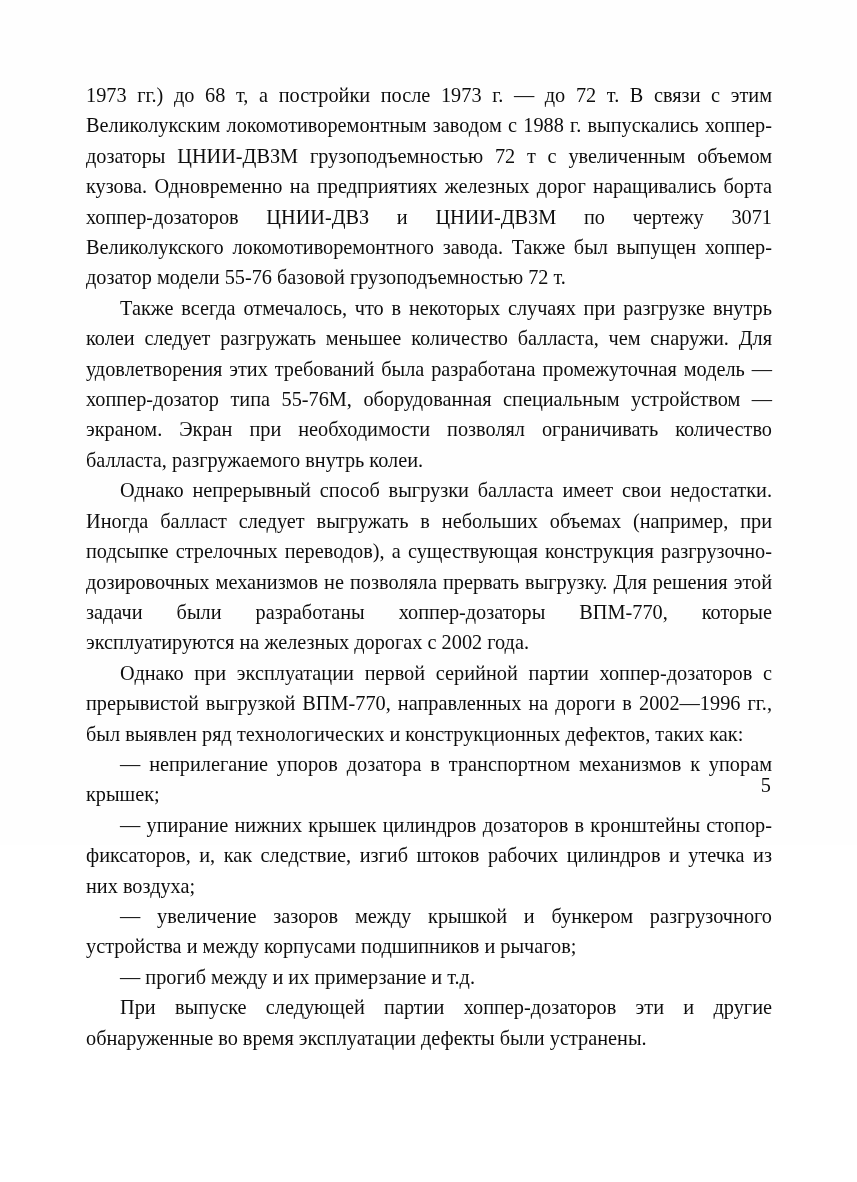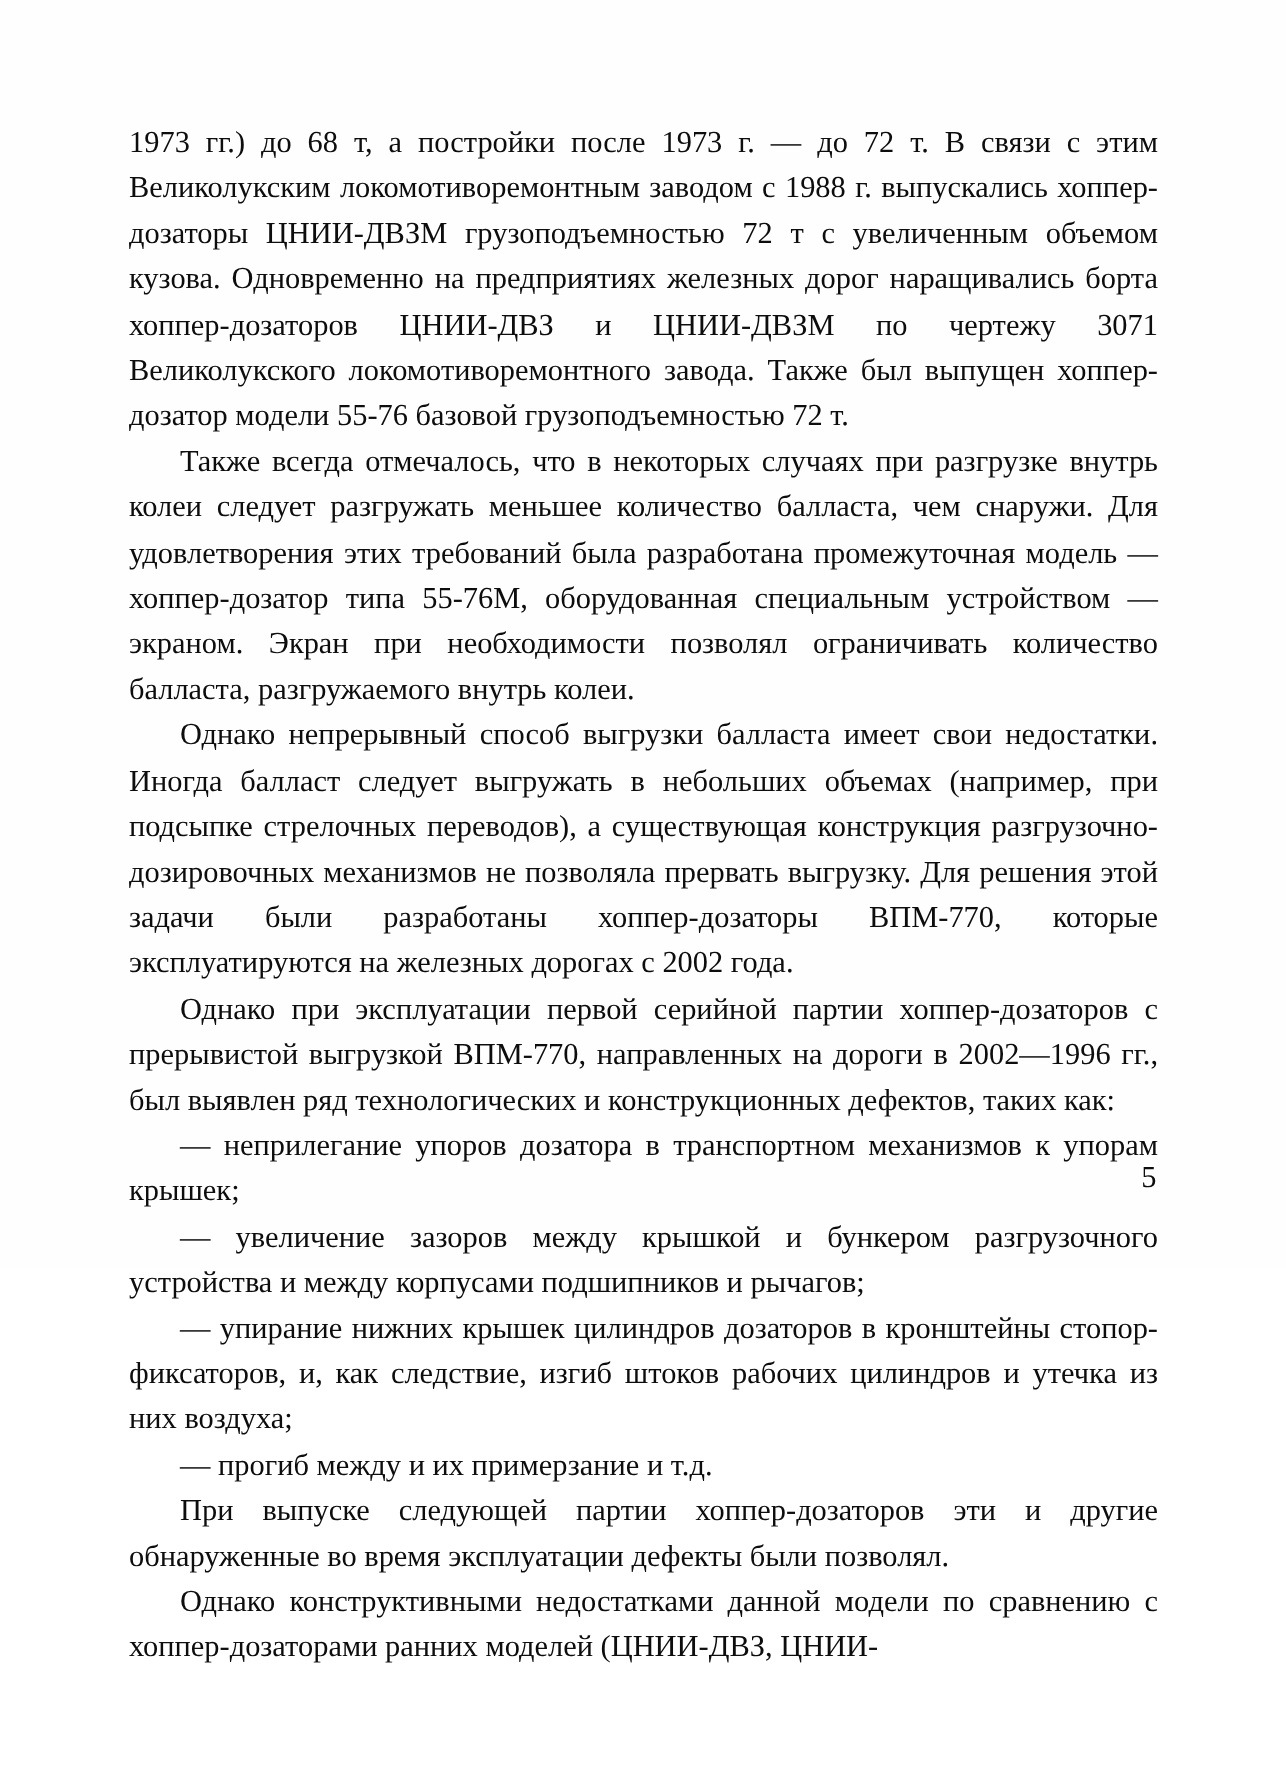--- a/index.html
+++ b/index.html
@@ -56,20 +56,19 @@
 </head>
 <body>
 
 <div class="page">
   <div class="text-column">
     <p class="para first">1973 гг.) до 68 т, а постройки после 1973 г. — до 72 т. В связи с этим Великолукским локомотиворемонтным заводом с 1988 г. выпускались хоппер-дозаторы ЦНИИ-ДВЗМ грузоподъемностью 72 т с увеличенным объемом кузова. Одновременно на предприятиях железных дорог наращивались борта хоппер-дозаторов ЦНИИ-ДВЗ и ЦНИИ-ДВЗМ по чертежу 3071 Великолукского локомотиворемонтного завода. Также был выпущен хоппер-дозатор модели 55-76 базовой грузоподъемностью 72 т.</p>
     <p class="para">Также всегда отмечалось, что в некоторых случаях при разгрузке внутрь колеи следует разгружать меньшее количество балласта, чем снаружи. Для удовлетворения этих требований была разработана промежуточная модель — хоппер-дозатор типа 55-76М, оборудованная специальным устройством — экраном. Экран при необходимости позволял ограничивать количество балласта, разгружаемого внутрь колеи.</p>
     <p class="para">Однако непрерывный способ выгрузки балласта имеет свои недостатки. Иногда балласт следует выгружать в небольших объемах (например, при подсыпке стрелочных переводов), а существующая конструкция разгрузочно-дозировочных механизмов не позволяла прервать выгрузку. Для решения этой задачи были разработаны хоппер-дозаторы ВПМ-770, которые эксплуатируются на железных дорогах с 2002 года.</p>
     <p class="para">Однако при эксплуатации первой серийной партии хоппер-дозаторов с прерывистой выгрузкой ВПМ-770, направленных на дороги в 2002—1996 гг., был выявлен ряд технологических и конструкционных дефектов, таких как:</p>
     <p class="para dash">— неприлегание упоров дозатора в транспортном механизмов к упорам крышек;</p>
+    <p class="para dash">— упирание нижних крышек цилиндров дозаторов в кронштейны стопор-фиксаторов, и, как следствие, изгиб штоков рабочих цилиндров и утечка из них воздуха;</p>
     <p class="para dash">— увеличение зазоров между крышкой и бункером разгрузочного устройства и между корпусами подшипников и рычагов;</p>
-    <p class="para dash">— упирание нижних крышек цилиндров дозаторов в кронштейны стопор-фиксаторов, и, как следствие, изгиб штоков рабочих цилиндров и утечка из них воздуха;</p>
     <p class="para dash">— прогиб между и их примерзание и т.д.</p>
-    <p class="para">При выпуске следующей партии хоппер-дозаторов эти и другие обнаруженные во время эксплуатации дефекты были позволял.</p>
-    <p class="para">Однако конструктивными недостатками данной модели по сравнению с хоппер-дозаторами ранних моделей (ЦНИИ-ДВЗ, ЦНИИ-</p>
+    <p class="para">При выпуске следующей партии хоппер-дозаторов эти и другие обнаруженные во время эксплуатации дефекты были устранены.</p>
   </div>
   <div class="page-number">5</div>
 </div>
 
 </body></html>

